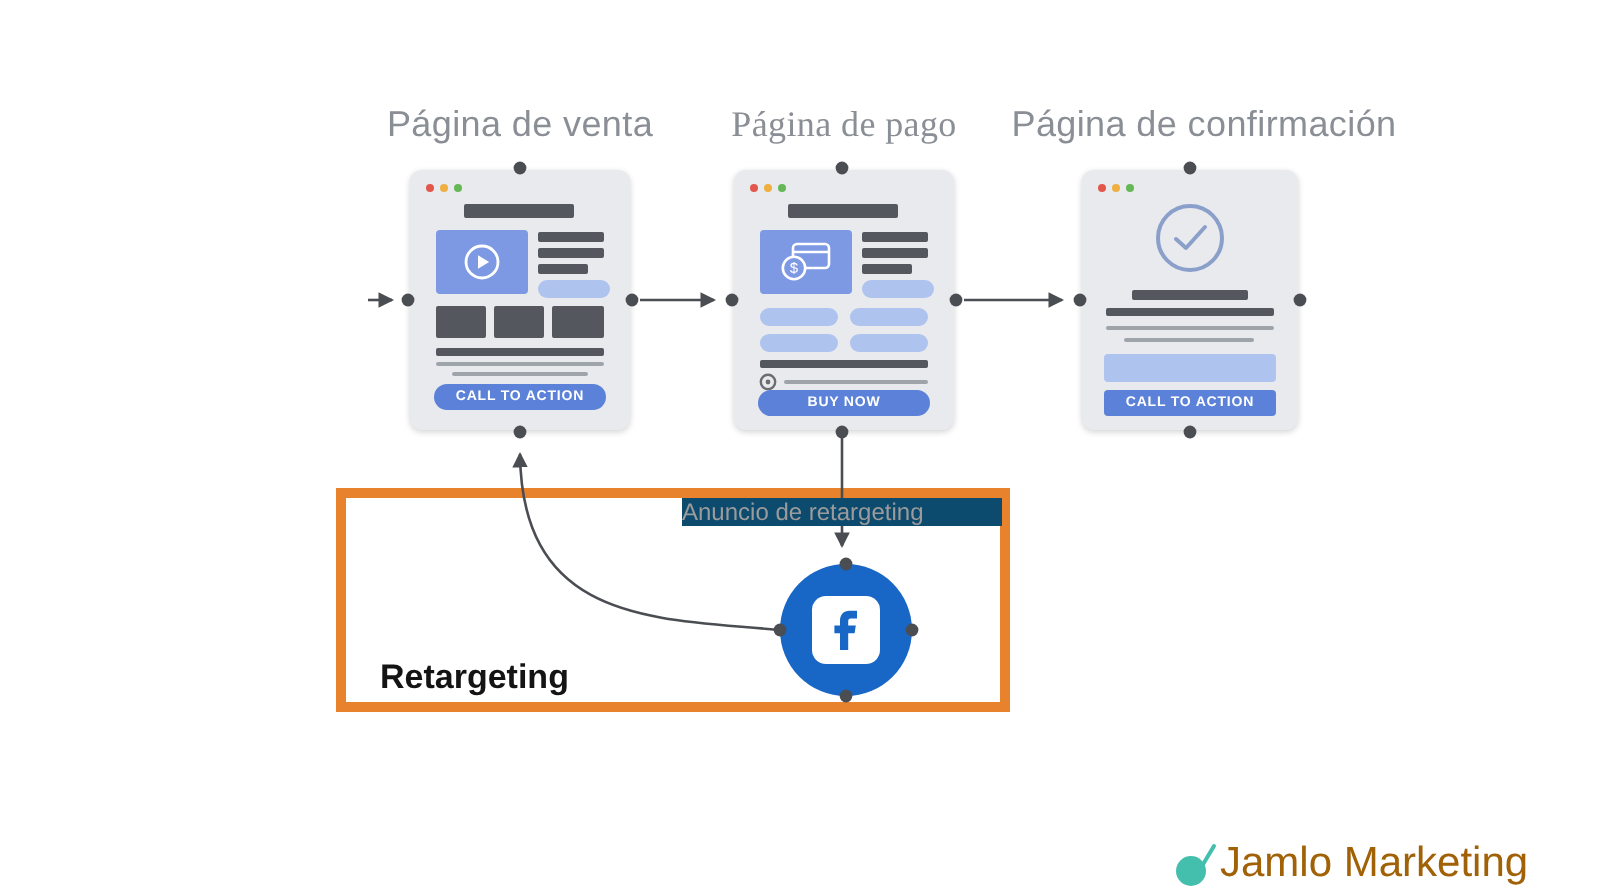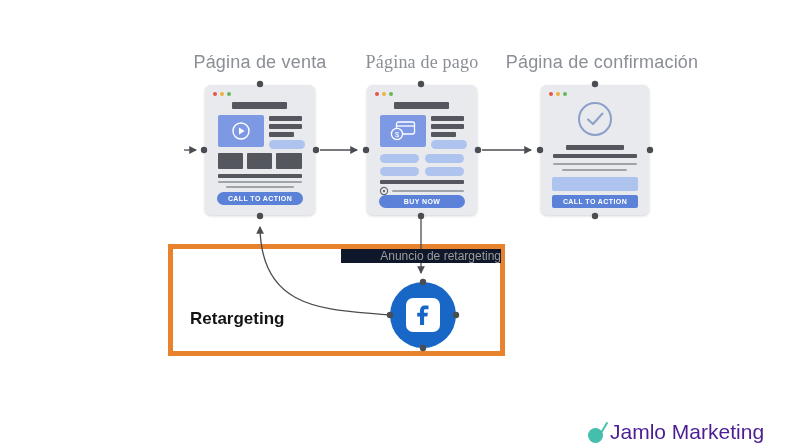--- a/index.html
+++ b/index.html
@@ -24,35 +24,35 @@
   .pill-light{position:absolute;background:#AFC3EF;border-radius:5px;}
   .block{position:absolute;background:#54575D;border-radius:1px;}
   .btn{position:absolute;background:#5B82D8;color:#fff;font-weight:bold;
        font-size:7px;letter-spacing:.4px;display:flex;align-items:center;
        justify-content:center;border-radius:7px;}
   .btn.square{border-radius:2px;}
 
   
   .retarget-box{position:absolute;left:168px;top:244px;width:337px;height:112px;
                 border:5px solid #E8822C;box-sizing:border-box;background:transparent;z-index:1;}
-  .retarget-label{position:absolute;left:190px;top:309px;font-size:17px;font-weight:bold;
+  .retarget-label{position:absolute;left:190px;top:329px;font-size:17px;font-weight:bold;
                   color:#141414;z-index:11;}
-  .ad-label{position:absolute;left:341px;top:249px;width:160px;text-align:right;
-            font-size:12px;color:#9B9B9B;background:#0f172a;z-index:11;}
+  .ad-label{position:absolute;left:341px;top:249px;width:160px;text-align:left;
+            font-size:12px;color:#9B9B9B;background:#0c4a6e;z-index:11;}
   .fb-circle{position:absolute;left:390px;top:282px;width:66px;height:66px;border-radius:50%;
              background:#1867C6;display:flex;align-items:center;justify-content:center;z-index:5;}
 
   
   svg.overlay{position:absolute;left:0;top:0;z-index:10;pointer-events:none;}
   .flow{stroke:#4A4D52;stroke-width:1.3;fill:none;}
 
   
   .brand{position:absolute;left:588px;top:420px;display:flex;align-items:center;gap:7px;z-index:2;}
   .brand-icon{width:15px;height:15px;border-radius:50%;background:#45BFAD;position:relative;margin-top:6px;}
-  .brand-name{font-size:21px;color:#4c1d95;white-space:nowrap;}
+  .brand-name{font-size:21px;color:#a16207;white-space:nowrap;}
 </style>
 </head>
 <body>
 
 <div class="page-title" style="left:150px;top:52px;">Página de venta</div>
 <div class="page-title" style="left:312px;top:52px;font-family:Liberation Serif, serif;">Página de pago</div>
 <div class="page-title" style="left:492px;top:52px;">Página de confirmación</div>
 
 <div class="window" style="left:205px;top:85px;">
   <div class="dots">

